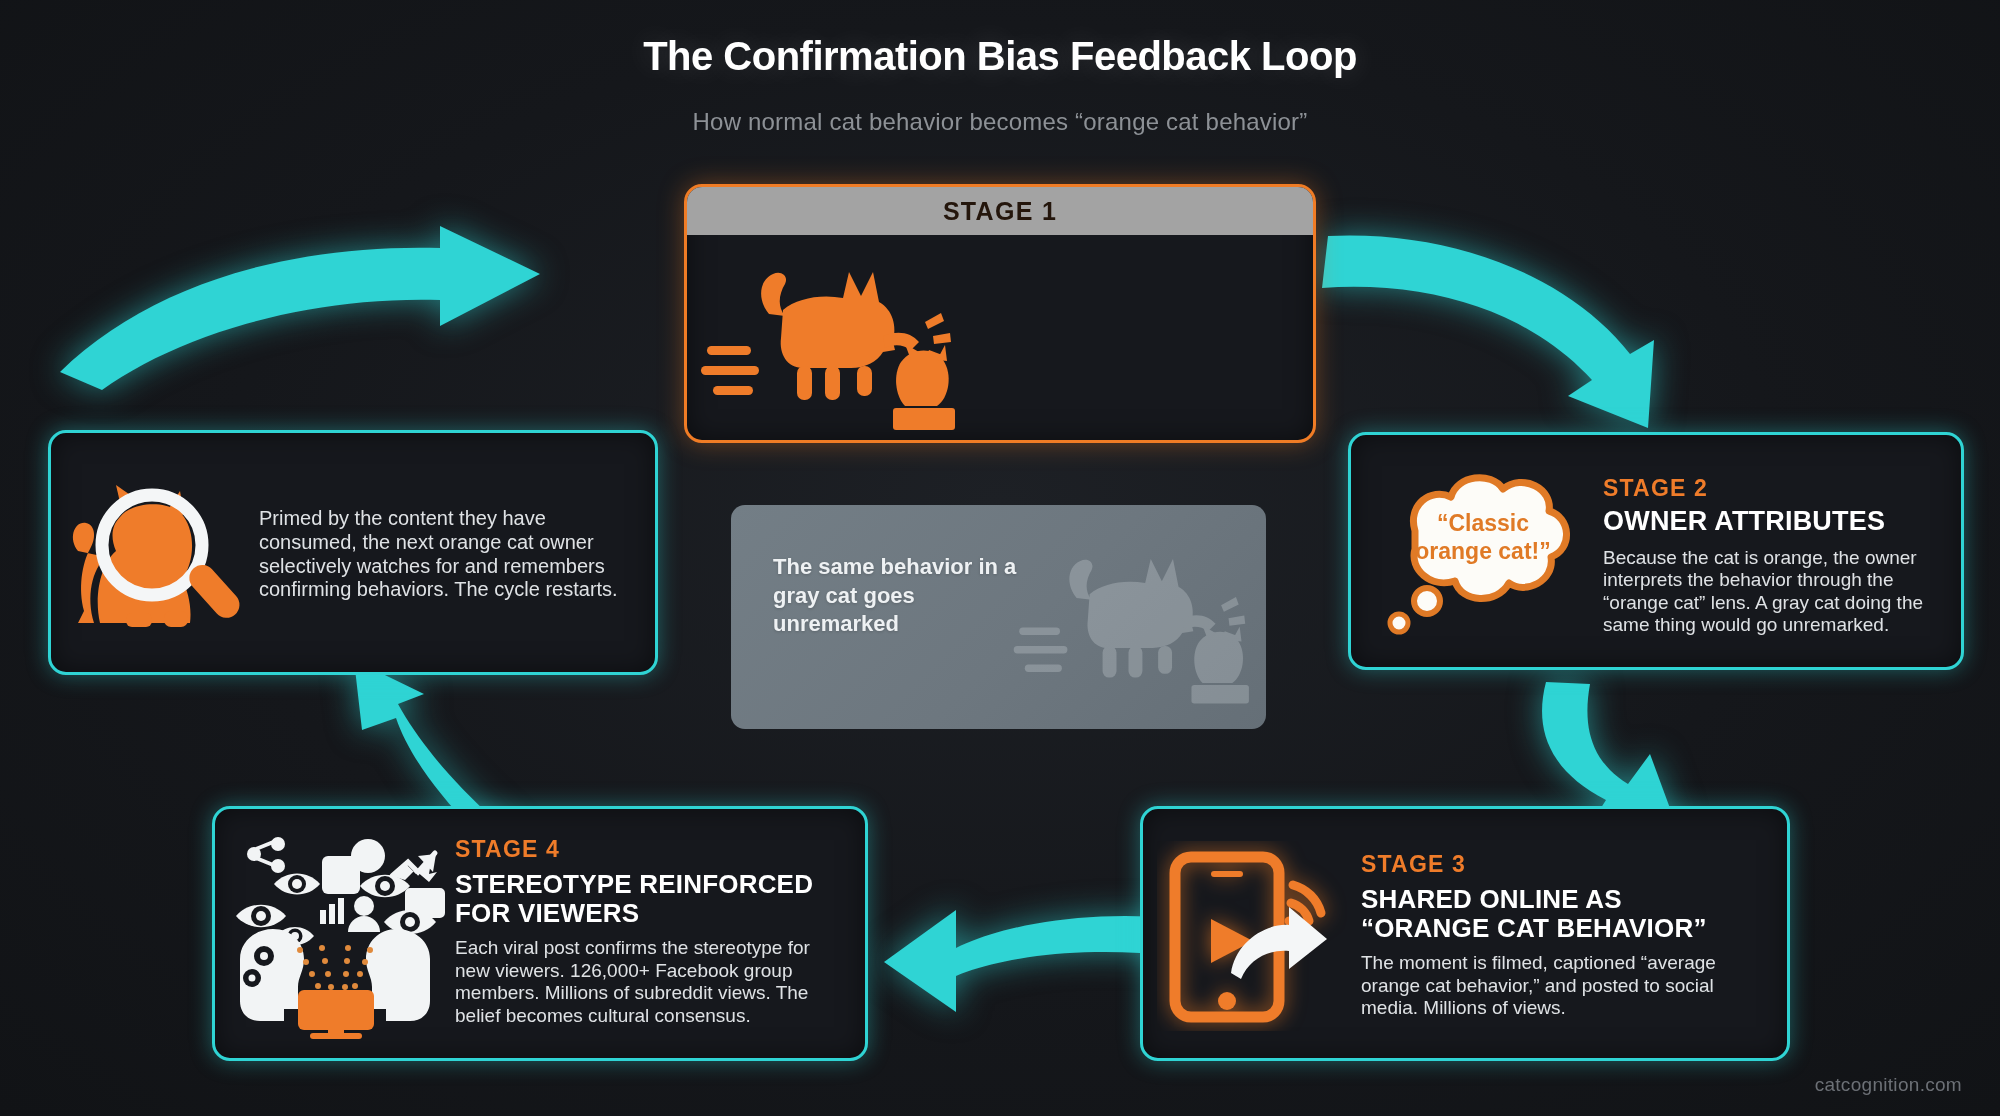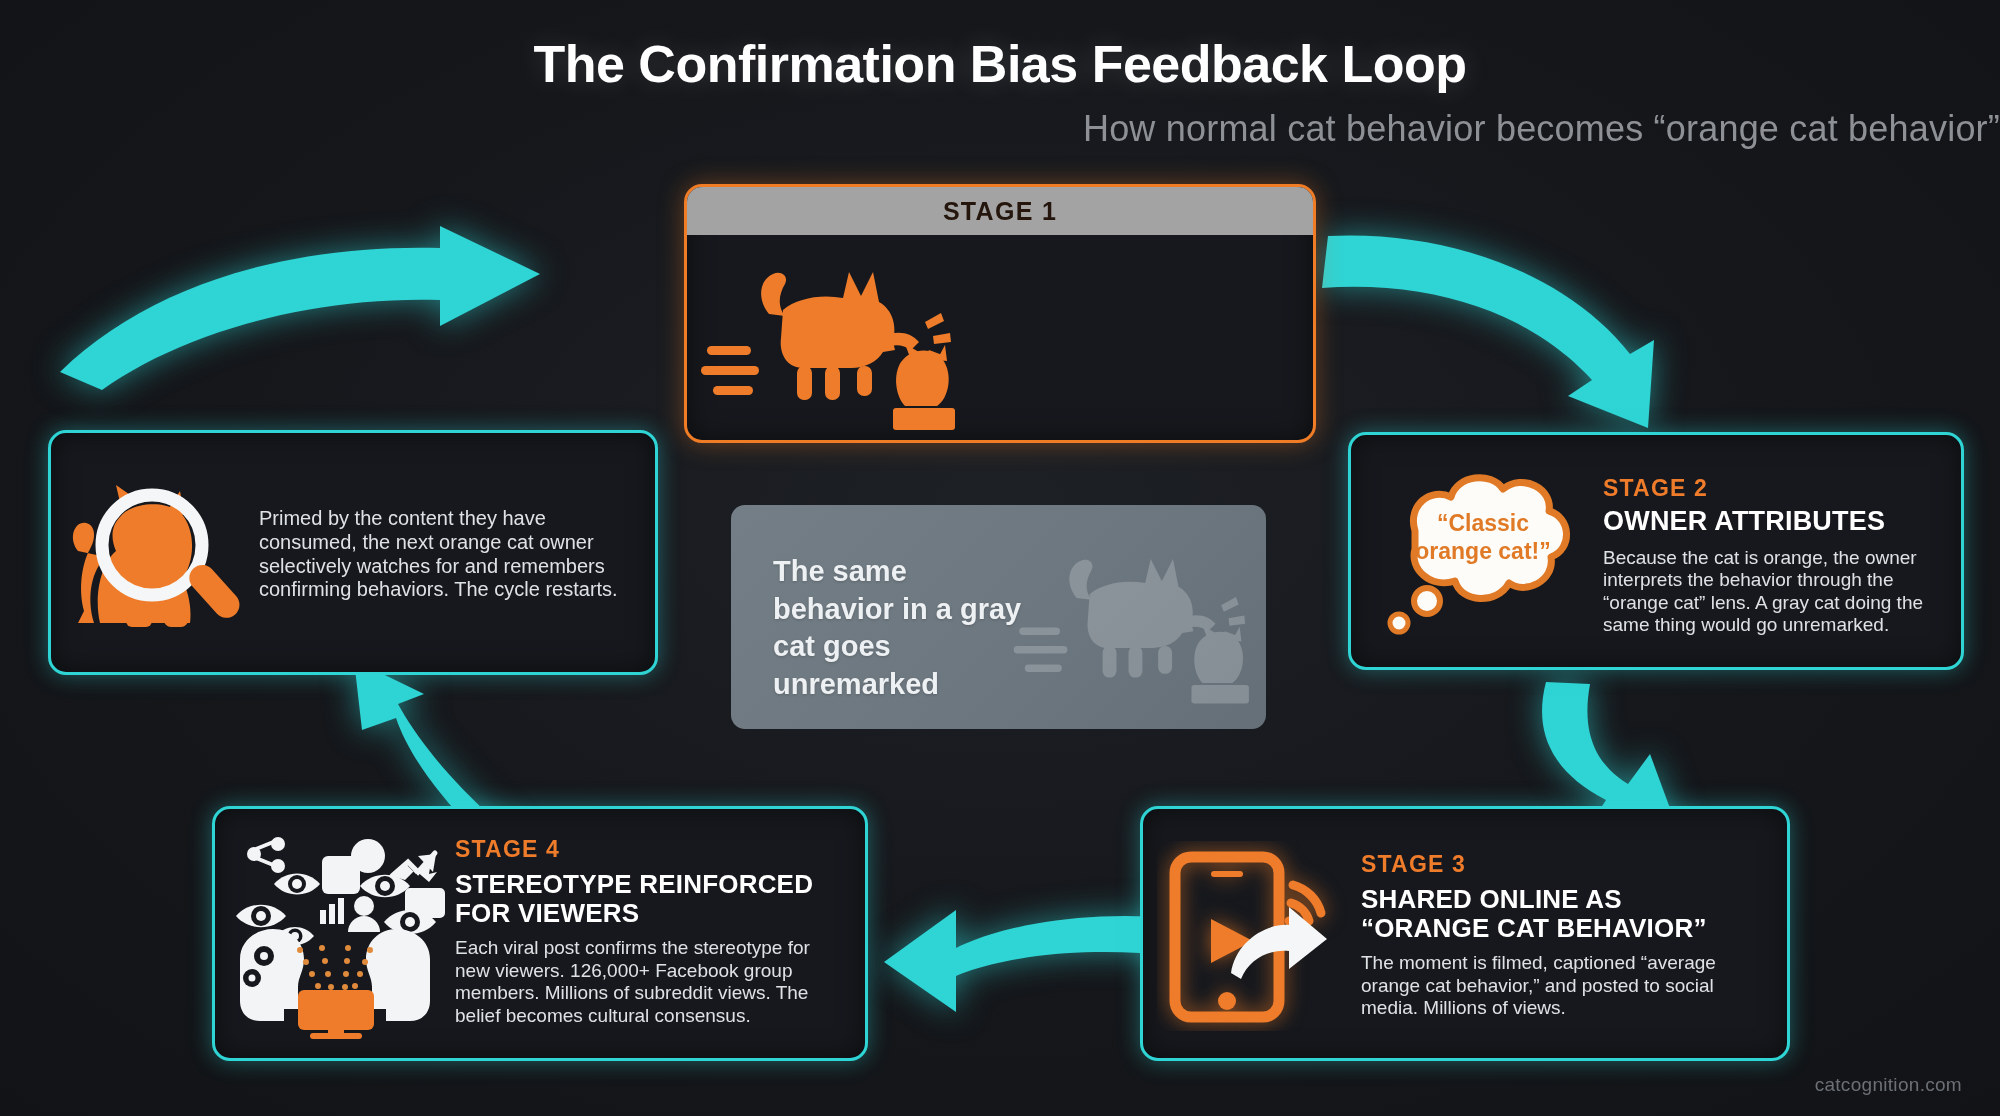--- a/index.html
+++ b/index.html
@@ -12,28 +12,28 @@
   #stage {
     position: relative;
     width: 2000px; height: 1116px;
     background: radial-gradient(ellipse at 50% 45%, #1d2025 0%, #15171b 55%, #111316 100%);
   }
 
   
   .title {
     position: absolute; top: 34px; left: 0; width: 2000px;
     text-align: center;
-    font-size: 52px; font-weight: 700; color: #ffffff;
+    font-size: 40px; font-weight: 700; color: #ffffff;
     letter-spacing: -0.5px;
     text-shadow: 0 0 28px rgba(255,255,255,0.16);
   }
   .subtitle {
     position: absolute; top: 108px; left: 0; width: 2000px;
-    text-align: right;
-    font-size: 36px; font-weight: 400; color: #8d9196;
+    text-align: center;
+    font-size: 24px; font-weight: 400; color: #8d9196;
     letter-spacing: 0.2px;
   }
   .footer {
     position: absolute; right: 38px; bottom: 20px;
     font-size: 19px; color: #6c7076; letter-spacing: .3px;
   }
 
   
   .card {
     position: absolute;
@@ -116,21 +116,21 @@
 
   
   #center {
     position: absolute; left: 731px; top: 505px; width: 535px; height: 224px;
     border-radius: 14px;
     background: linear-gradient(135deg, #737e86 0%, #6d777f 55%, #656f77 100%);
     overflow: hidden;
   }
   #center .ctext {
     position: absolute; left: 42px; top: 48px;
-    font-size: 29px; font-weight: 700; color: #eef1f3; line-height: 1.30;
+    font-size: 22px; font-weight: 700; color: #eef1f3; line-height: 1.30;
     width: 260px;
     text-shadow: 0 1px 3px rgba(0,0,0,.18);
   }
   #center .cart { position: absolute; right: 6px; top: 28px; opacity: .30; }
 
   
   .arrow { position: absolute; }
   .arrow svg { display: block; filter: drop-shadow(0 0 16px rgba(47,212,212,0.55)); }
 
   #arrow-5to1 { left: 40px; top: 222px; }

